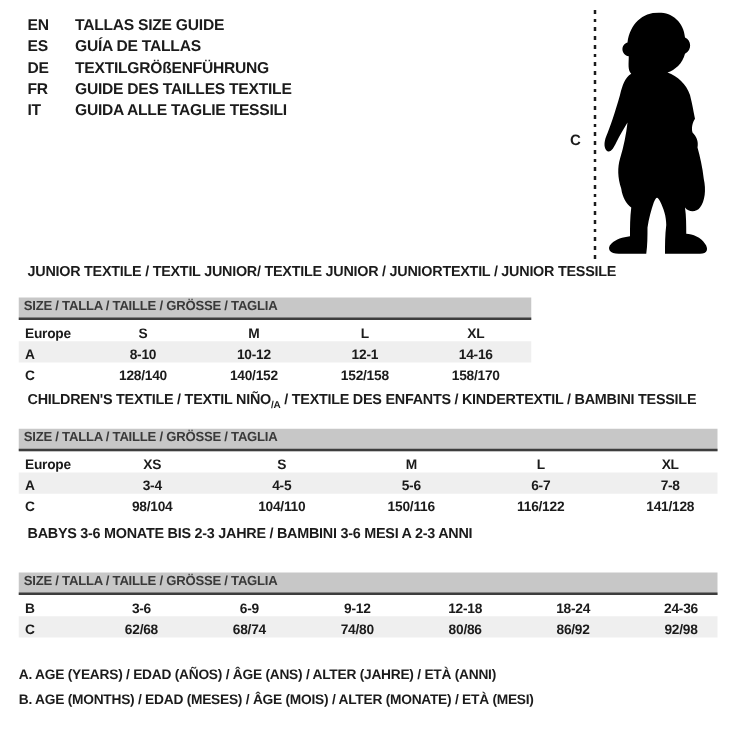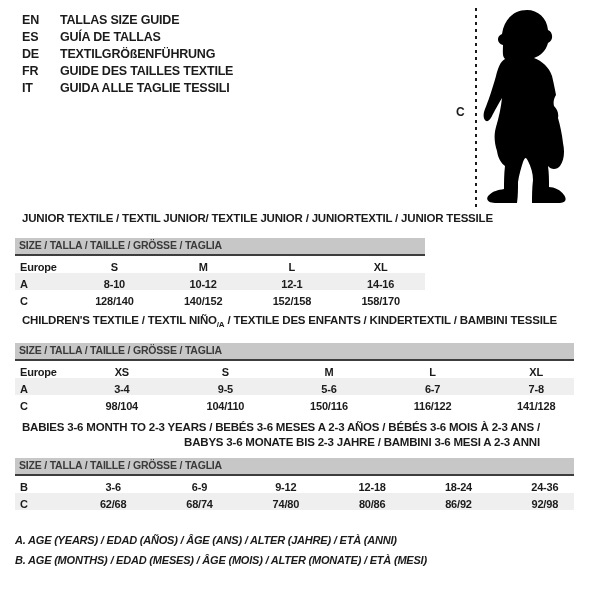--- a/index.html
+++ b/index.html
@@ -34,21 +34,21 @@
   .tbl2{top:343px;width:573px;}
   .tbl3{top:458px;width:573px;}
   .tbl-head{height:14px;padding:1px 0 1px 4px;background:#c7c7c7;border-bottom:2px solid #3d3d3d;
     font-size:10.5px;font-weight:bold;color:#3a3a3a;letter-spacing:-0.2px;}
   .row{display:flex;height:17px;align-items:flex-end;font-size:11px;font-weight:bold;letter-spacing:-0.2px;}
   .row.alt{background:#efefef;}
   .cell-label{width:55px;padding-left:5px;text-align:left;box-sizing:border-box;}
   .cell{flex:1;text-align:center;}
 
   
-  .notes{position:absolute;left:15px;top:531px;font-weight:bold;font-size:11px;line-height:19.5px;letter-spacing:-0.2px;font-style:italic;}
+  .notes{position:absolute;left:15px;top:531px;font-weight:bold;font-size:11px;line-height:19.5px;letter-spacing:-0.2px;}
 </style>
 </head>
 <body>
 
 <div class="page">
 
   <div class="lang">
     <div class="lang-row">
       <span class="lang-code">EN</span>
       <span>TALLAS SIZE GUIDE</span>
@@ -121,37 +121,36 @@
       <span class="cell-label">Europe</span>
       <span class="cell">XS</span>
       <span class="cell">S</span>
       <span class="cell">M</span>
       <span class="cell">L</span>
       <span class="cell">XL</span>
     </div>
     <div class="row alt">
       <span class="cell-label">A</span>
       <span class="cell">3-4</span>
-      <span class="cell">9-5</span>
+      <span class="cell">4-5</span>
       <span class="cell">5-6</span>
       <span class="cell">6-7</span>
       <span class="cell">7-8</span>
     </div>
     <div class="row">
       <span class="cell-label">C</span>
       <span class="cell">98/104</span>
       <span class="cell">104/110</span>
       <span class="cell">150/116</span>
       <span class="cell">116/122</span>
       <span class="cell">141/128</span>
     </div>
   </div>
 
   <div class="sec-title t3">
-    <div>BABIES 3-6 MONTH TO 2-3 YEARS / BEBÉS 3-6 MESES A 2-3 AÑOS / BÉBÉS 3-6 MOIS À 2-3 ANS /</div>
     <div>BABYS 3-6 MONATE BIS 2-3 JAHRE / BAMBINI 3-6 MESI A 2-3 ANNI</div>
   </div>
   <div class="tbl tbl3">
     <div class="tbl-head">SIZE / TALLA / TAILLE / GRÖSSE / TAGLIA</div>
     <div class="row">
       <span class="cell-label">B</span>
       <span class="cell">3-6</span>
       <span class="cell">6-9</span>
       <span class="cell">9-12</span>
       <span class="cell">12-18</span>

